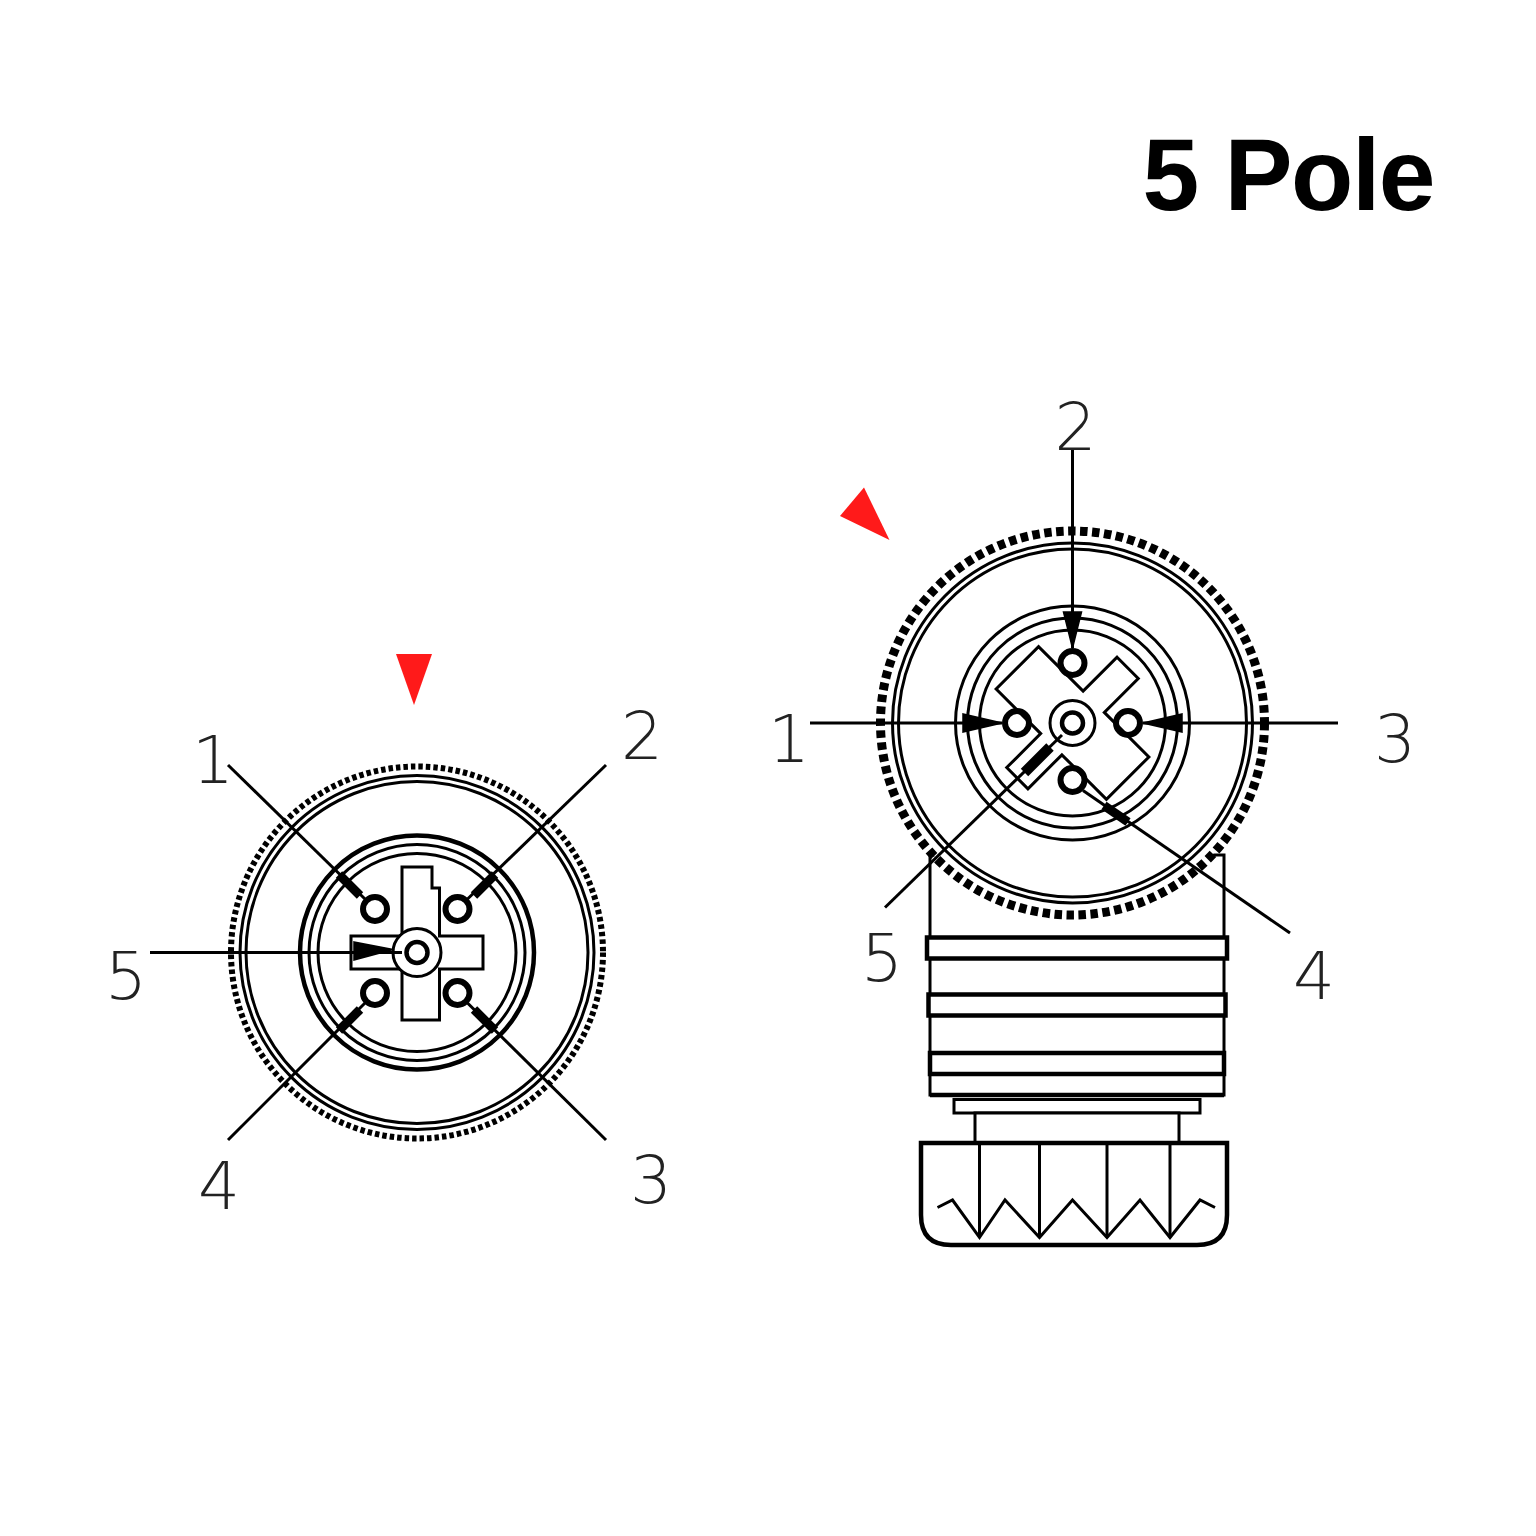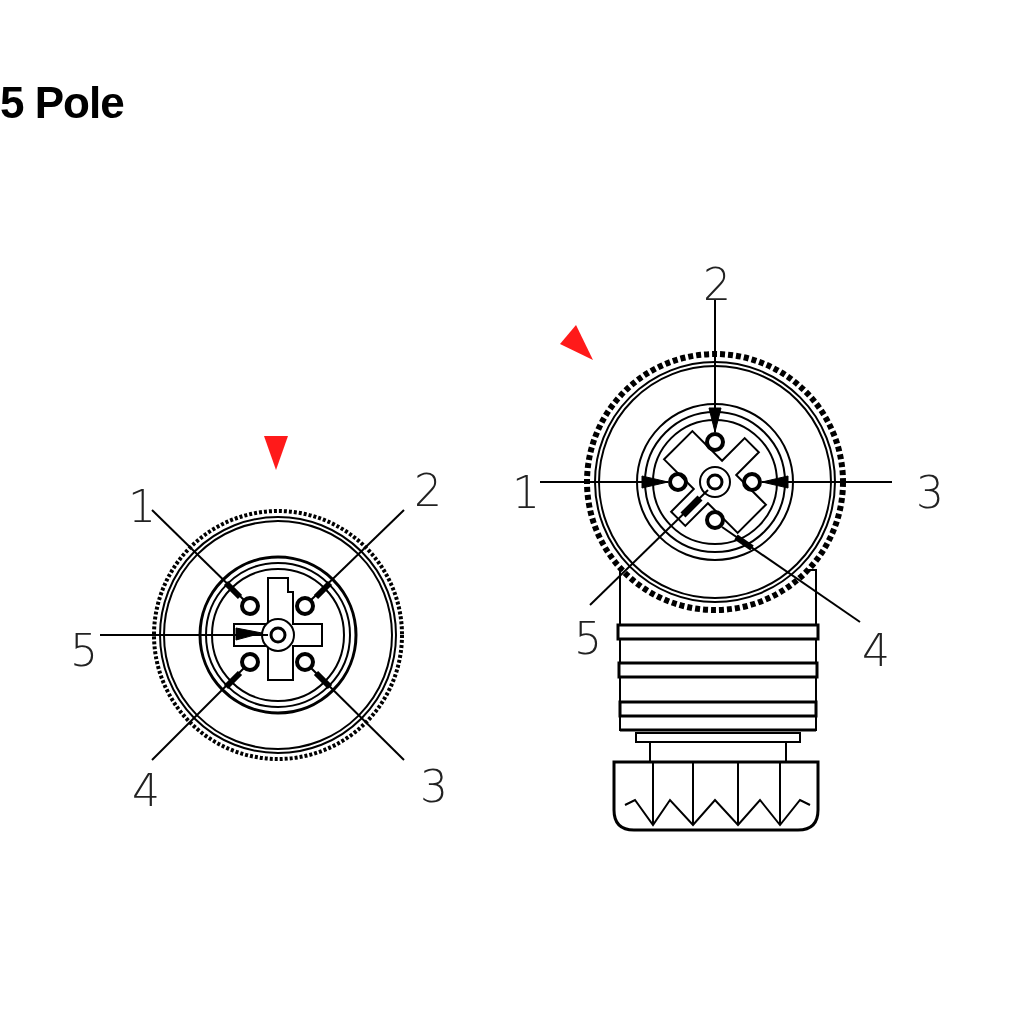--- a/index.html
+++ b/index.html
@@ -1,17 +1,17 @@
 <!DOCTYPE html>
 <html><head>
 <meta charset="utf-8">
 <style>
   html, body { margin: 0; padding: 0; background: #ffffff; }
   body { width: 1024px; height: 1024px; position: relative; overflow: hidden; font-family: "DejaVu Sans", sans-serif; }
-  .title { position: absolute; top: 78px; left: 0; width: 956px; text-align: left; font-family: "Liberation Sans", sans-serif; font-weight: bold; font-size: 44px; color: #000; letter-spacing: -1px; }
+  .title { position: absolute; top: 78px; left: 0; width: 956px; text-align: right; font-family: "Liberation Sans", sans-serif; font-weight: bold; font-size: 68px; color: #000; letter-spacing: -1px; }
   svg { position: absolute; left: 0; top: 0; }
   .lbl { font-family: "DejaVu Sans", sans-serif; font-size: 44px; fill: #222; font-weight: 200; }
 </style>
 </head>
 <body>
 
 <div class="title">5 Pole</div>
 
 <svg width="1024" height="1024" viewBox="0 0 1024 1024">
   <defs>

